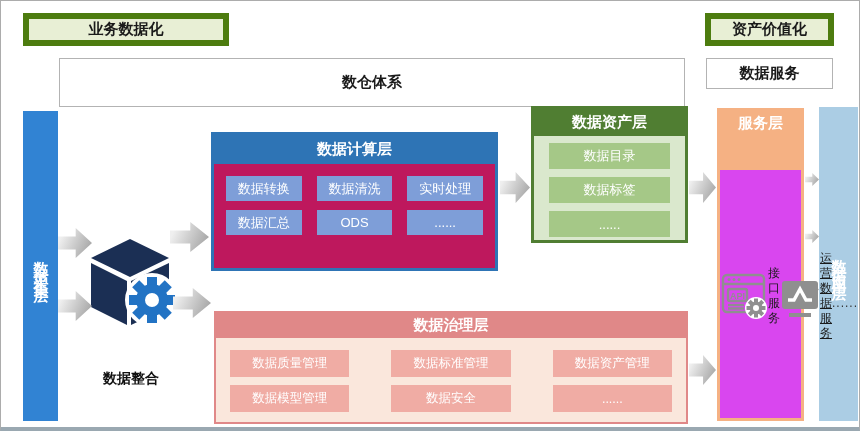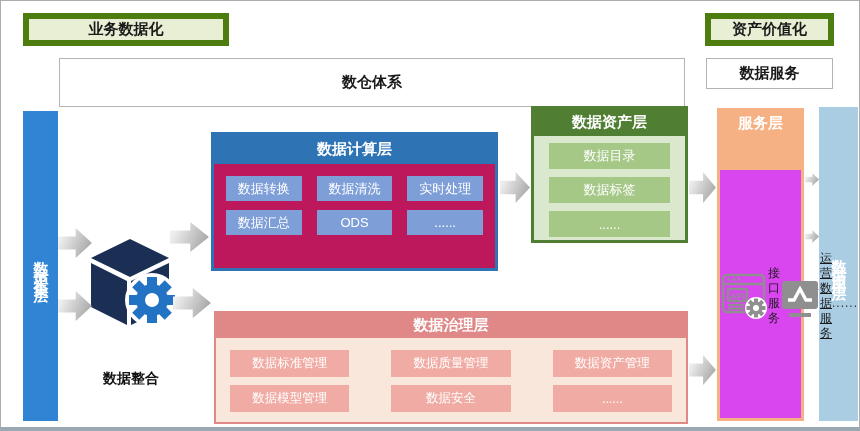--- a/index.html
+++ b/index.html
@@ -124,22 +124,22 @@
     <div class="cells">
       <div class="cell">数据目录</div>
       <div class="cell">数据标签</div>
       <div class="cell">......</div>
     </div>
   </div>
 
   <div class="abs layer gov" style="left:213px;top:310px;width:474px;height:113px;">
     <div class="layer-head">数据治理层</div>
     <div class="cells">
+      <div class="cell">数据质量管理</div>
       <div class="cell">数据标准管理</div>
-      <div class="cell">数据质量管理</div>
       <div class="cell">数据资产管理</div>
       <div class="cell">数据模型管理</div>
       <div class="cell">数据安全</div>
       <div class="cell">......</div>
     </div>
   </div>
 
   <div class="abs service" style="left:716px;top:107px;width:87px;height:313px;">
     <div class="service-title">服务层</div>
     <div class="service-inner">

